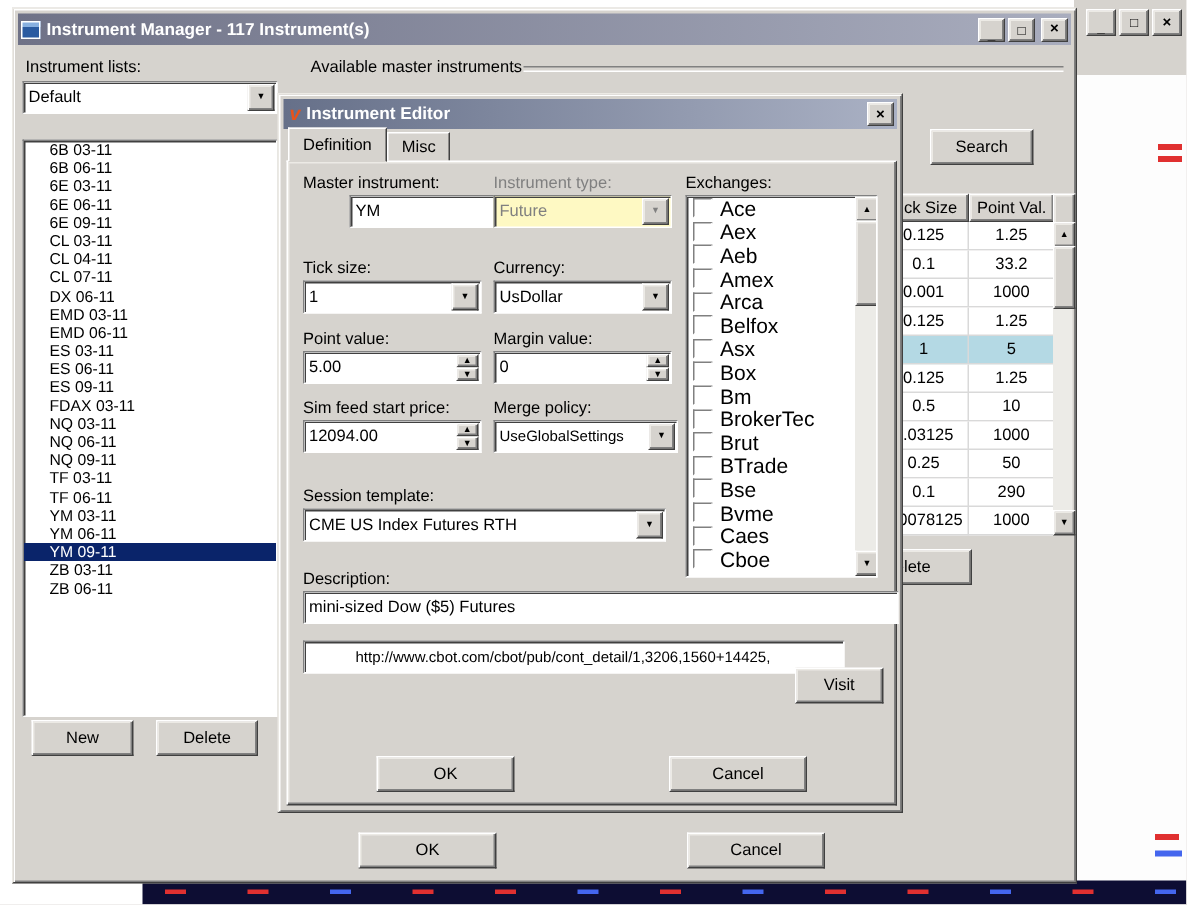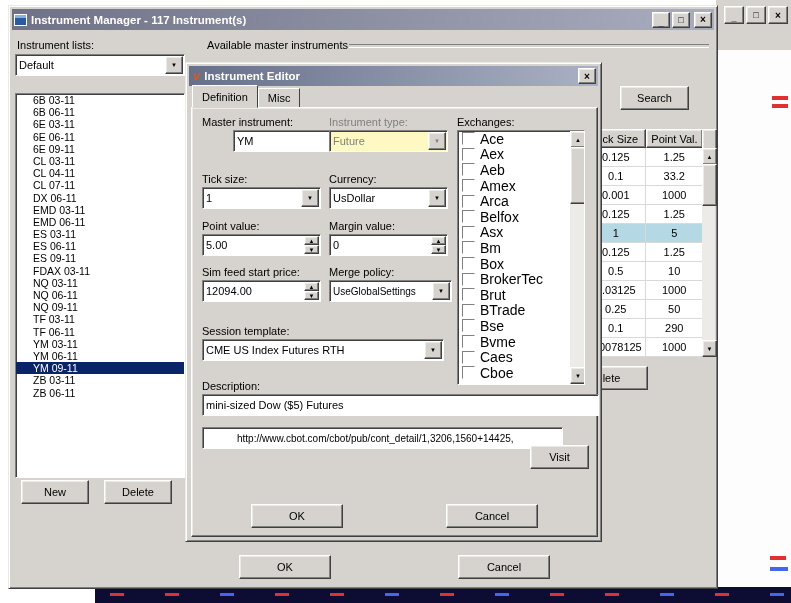--- a/index.html
+++ b/index.html
@@ -272,25 +272,25 @@
         <div class="exchange-row">
           <span class="checkbox"></span>
           <span class="exchange-label">Belfox</span>
         </div>
         <div class="exchange-row">
           <span class="checkbox"></span>
           <span class="exchange-label">Asx</span>
         </div>
         <div class="exchange-row">
           <span class="checkbox"></span>
+          <span class="exchange-label">Box</span>
+        </div>
+        <div class="exchange-row">
+          <span class="checkbox"></span>
           <span class="exchange-label">Bm</span>
-        </div>
-        <div class="exchange-row">
-          <span class="checkbox"></span>
-          <span class="exchange-label">Box</span>
         </div>
         <div class="exchange-row">
           <span class="checkbox"></span>
           <span class="exchange-label">BrokerTec</span>
         </div>
         <div class="exchange-row">
           <span class="checkbox"></span>
           <span class="exchange-label">Brut</span>
         </div>
         <div class="exchange-row">

